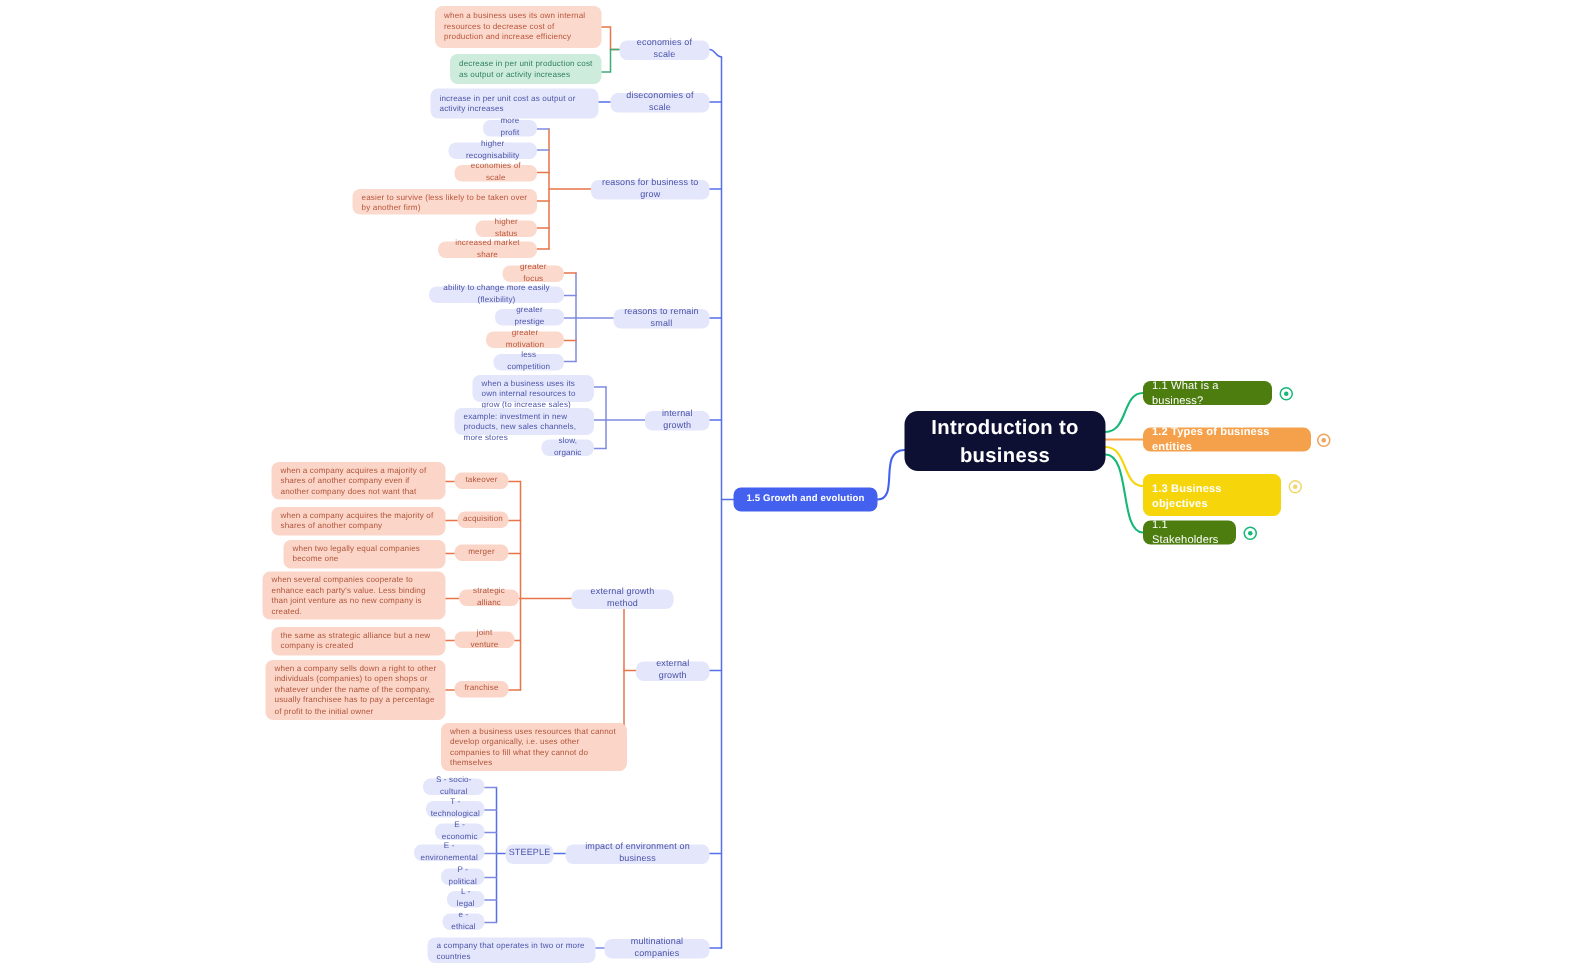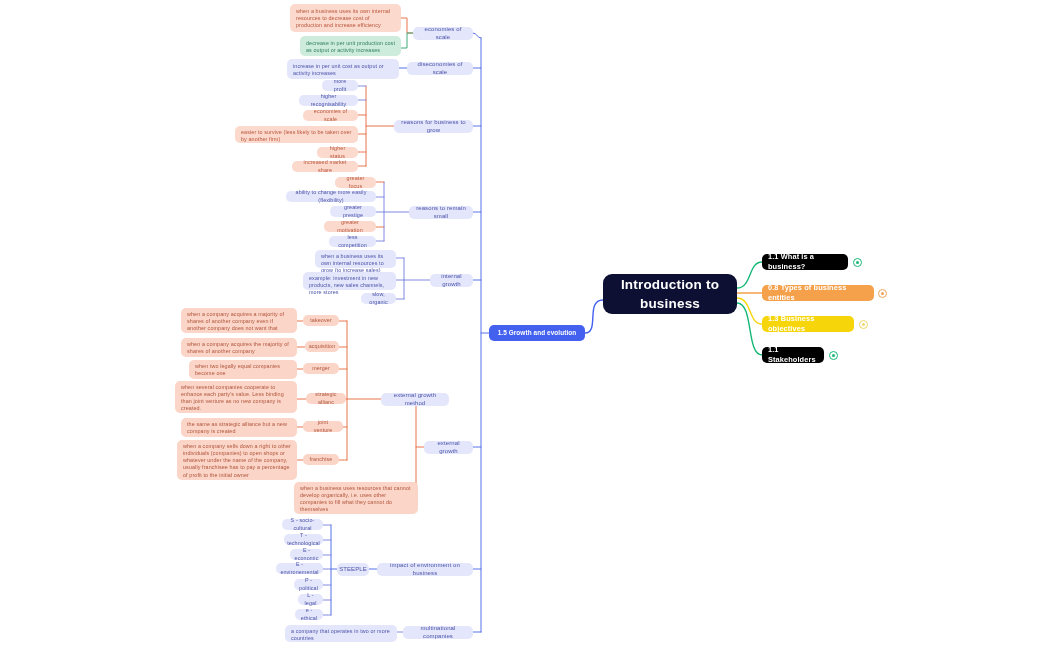--- a/index.html
+++ b/index.html
@@ -25,21 +25,21 @@
   .peach {background:#fbd9cd;color:#b9553a;}
   .peach2{background:#fbd5c7;color:#b0553c;}
   .mint  {background:#cdecdc;color:#2f7f5c;}
   .blue-solid{background:#4361ee;color:#ffffff;}
   .center{
     background:#0d1033;color:#ffffff;border-radius:9px;
     justify-content:center;text-align:center;
     font-size:13.5px;font-weight:600;line-height:1.42;letter-spacing:.2px;
     padding:6px 10px;
   }
-  .k-green {background:#000000;color:#ffffff;font-weight:700;}
+  .k-green {background:#4d7c0f;color:#ffffff;font-weight:400;}
   .k-orange{background:#f5a04a;color:#ffffff;font-weight:700;}
   .k-yellow{background:#f6d50a;color:#ffffff;font-weight:700;}
 
   .tiny{font-size:5.4px;}
   .sm  {font-size:6.0px;}
   .md  {font-size:6.4px;}
   .kf  {font-size:7.4px;}
   .ta-c{justify-content:center;text-align:center;}
 
   .handle{position:absolute;width:9px;height:9px;border-radius:50%;
@@ -142,25 +142,25 @@
   <div class="node center" style="left:603px;top:274px;width:134px;height:40px;">
     <span>Unit 1. Introduction to business management.</span>
   </div>
 
   <div class="node k-green kf" style="left:762px;top:254px;width:86px;height:16px;">
     <span>1.1 What is a business?</span>
   </div>
   <div class="handle" style="left:853px;top:258px;color:#15b877;"></div>
 
   <div class="node k-orange kf" style="left:762px;top:285px;width:112px;height:16px;">
-    <span>0.8 Types of business entities</span>
+    <span>1.2 Types of business entities</span>
   </div>
   <div class="handle" style="left:878px;top:289px;color:#f0a35a;"></div>
 
-  <div class="node k-yellow kf" style="left:762px;top:316px;width:92px;height:16px;">
+  <div class="node k-yellow kf" style="left:762px;top:316px;width:92px;height:28px;align-items:flex-end;">
     <span>1.3 Business objectives</span>
   </div>
   <div class="handle" style="left:859px;top:320px;color:#f0d66a;"></div>
 
   <div class="node k-green kf" style="left:762px;top:347px;width:62px;height:16px;">
     <span>1.1 Stakeholders</span>
   </div>
   <div class="handle" style="left:829px;top:351px;color:#15b877;"></div>
 
   <div class="node blue-solid md" style="left:489px;top:325px;width:96px;height:16px;justify-content:center;font-weight:600;">

